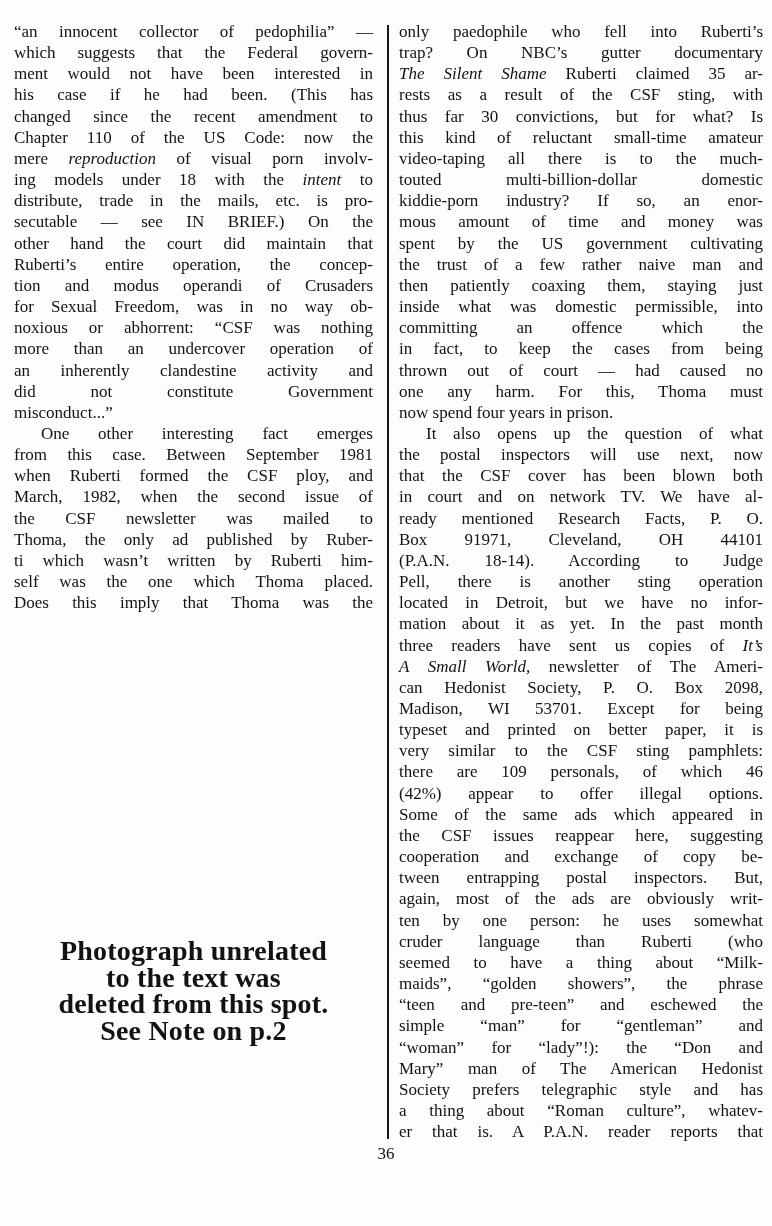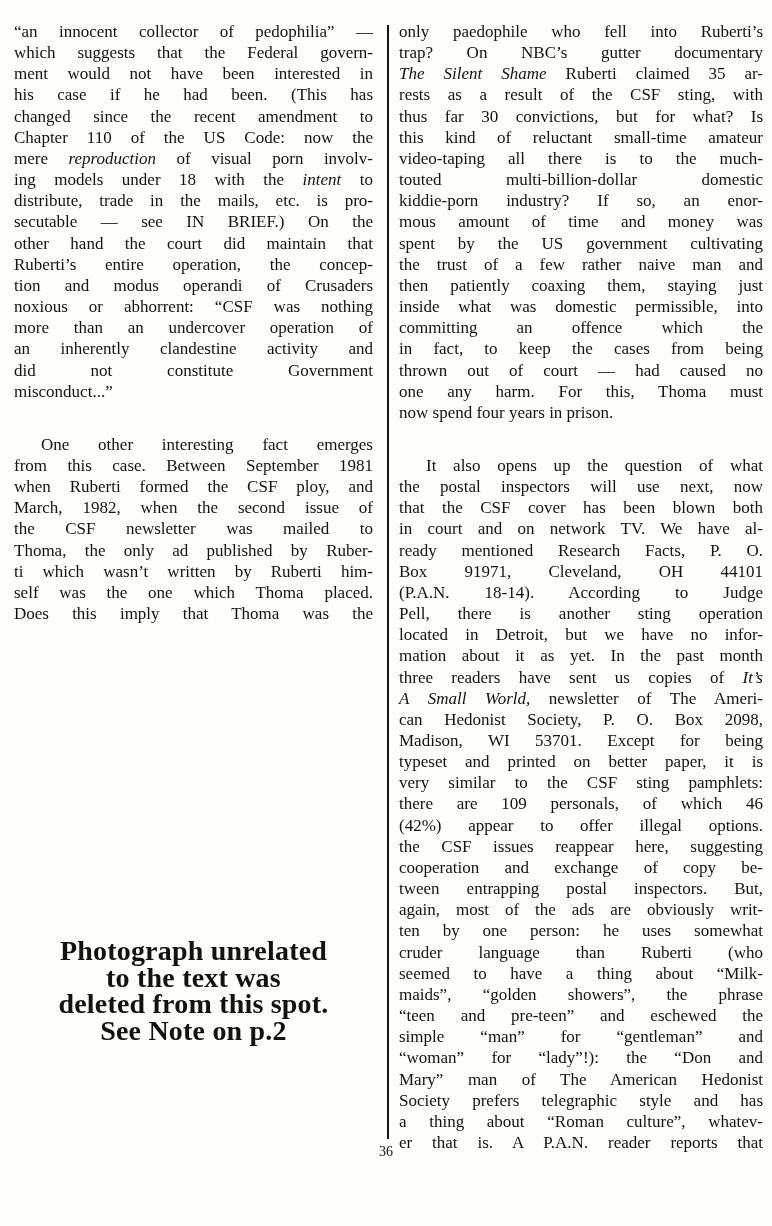--- a/index.html
+++ b/index.html
@@ -14,34 +14,34 @@
   .page{position:absolute;inset:0;border-radius:32px;}
   .col{
     position:absolute;top:21px;
     font-size:17px;line-height:21.15px;
   }
   .col-left{left:14px;width:359px;}
   .col-right{left:399px;width:364px;}
   .para{margin:0;}
   .ln{white-space:normal;}
   .ln.just{text-align:justify;text-align-last:justify;}
-  .ln.indent{padding-left:27px;margin-top:32px;}
+  .ln.indent{padding-left:27px;}
   .divider{
     position:absolute;left:387px;top:25px;
     width:2px;height:1114px;background:#181614;
   }
   .notice{
     position:absolute;left:14px;width:359px;top:938px;
     text-align:center;font-weight:700;
     font-size:28px;line-height:26.5px;
     letter-spacing:0.2px;
   }
   .pageno{
     position:absolute;left:356px;top:1144px;width:60px;
-    text-align:center;font-size:14px;
+    text-align:center;font-size:17px;
   }
   i{font-style:italic;}
 </style>
 </head>
 <body>
 
 <div class="page">
 
   <div class="col col-left" id="col-left">
       <div class="para">
@@ -51,20 +51,21 @@
         <div class="ln just">his case if he had been. (This has</div>
         <div class="ln just">changed since the recent amendment to</div>
         <div class="ln just">Chapter 110 of the US Code: now the</div>
         <div class="ln just">mere <i>reproduction</i> of visual porn involv-</div>
         <div class="ln just">ing models under 18 with the <i>intent</i> to</div>
         <div class="ln just">distribute, trade in the mails, etc. is pro-</div>
         <div class="ln just">secutable — see IN BRIEF.) On the</div>
         <div class="ln just">other hand the court did maintain that</div>
         <div class="ln just">Ruberti’s entire operation, the concep-</div>
         <div class="ln just">tion and modus operandi of Crusaders</div>
+        <div class="ln just">for Sexual Freedom, was in no way ob-</div>
         <div class="ln just">noxious or abhorrent: “CSF was nothing</div>
         <div class="ln just">more than an undercover operation of</div>
         <div class="ln just">an inherently clandestine activity and</div>
         <div class="ln just">did not constitute Government</div>
         <div class="ln">misconduct...”</div>
       </div>
       <div class="para">
         <div class="ln just indent">One other interesting fact emerges</div>
         <div class="ln just">from this case. Between September 1981</div>
         <div class="ln just">when Ruberti formed the CSF ploy, and</div>
@@ -113,20 +114,21 @@
         <div class="ln just">located in Detroit, but we have no infor-</div>
         <div class="ln just">mation about it as yet. In the past month</div>
         <div class="ln just">three readers have sent us copies of <i>It’s</i></div>
         <div class="ln just"><i>A Small World,</i> newsletter of The Ameri-</div>
         <div class="ln just">can Hedonist Society, P. O. Box 2098,</div>
         <div class="ln just">Madison, WI 53701. Except for being</div>
         <div class="ln just">typeset and printed on better paper, it is</div>
         <div class="ln just">very similar to the CSF sting pamphlets:</div>
         <div class="ln just">there are 109 personals, of which 46</div>
         <div class="ln just">(42%) appear to offer illegal options.</div>
+        <div class="ln just">Some of the same ads which appeared in</div>
         <div class="ln just">the CSF issues reappear here, suggesting</div>
         <div class="ln just">cooperation and exchange of copy be-</div>
         <div class="ln just">tween entrapping postal inspectors. But,</div>
         <div class="ln just">again, most of the ads are obviously writ-</div>
         <div class="ln just">ten by one person: he uses somewhat</div>
         <div class="ln just">cruder language than Ruberti (who</div>
         <div class="ln just">seemed to have a thing about “Milk-</div>
         <div class="ln just">maids”, “golden showers”, the phrase</div>
         <div class="ln just">“teen and pre-teen” and eschewed the</div>
         <div class="ln just">simple “man” for “gentleman” and</div>

